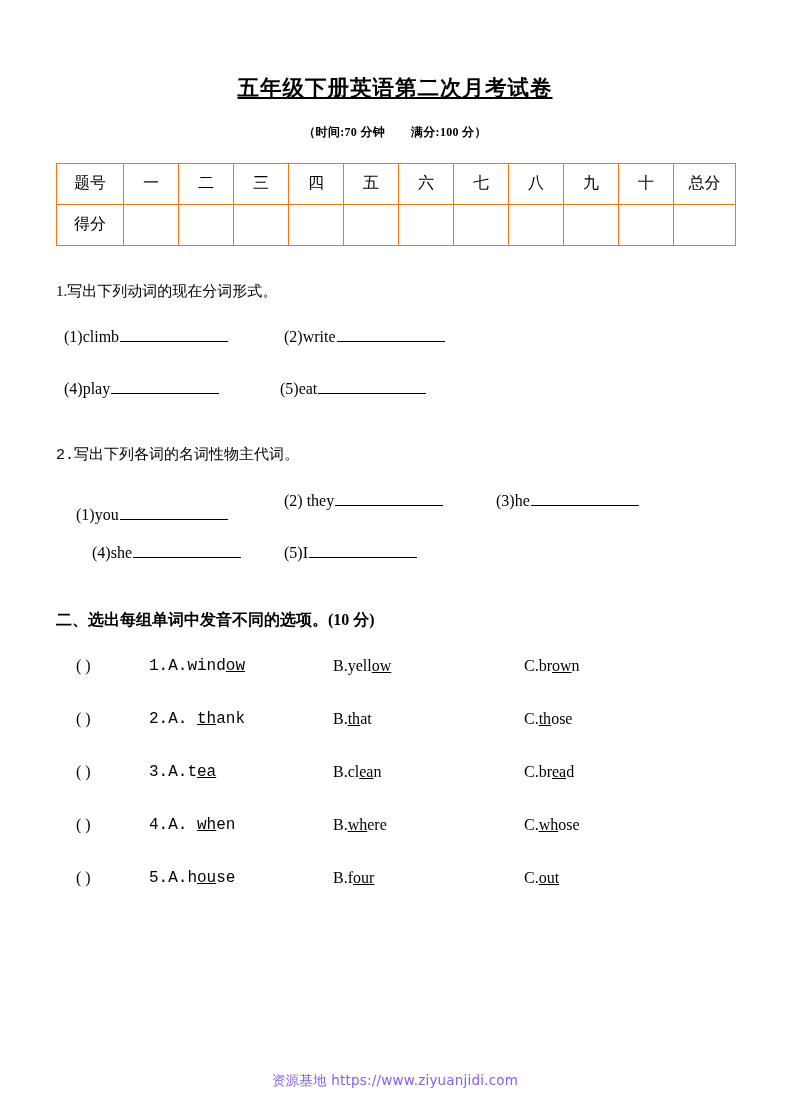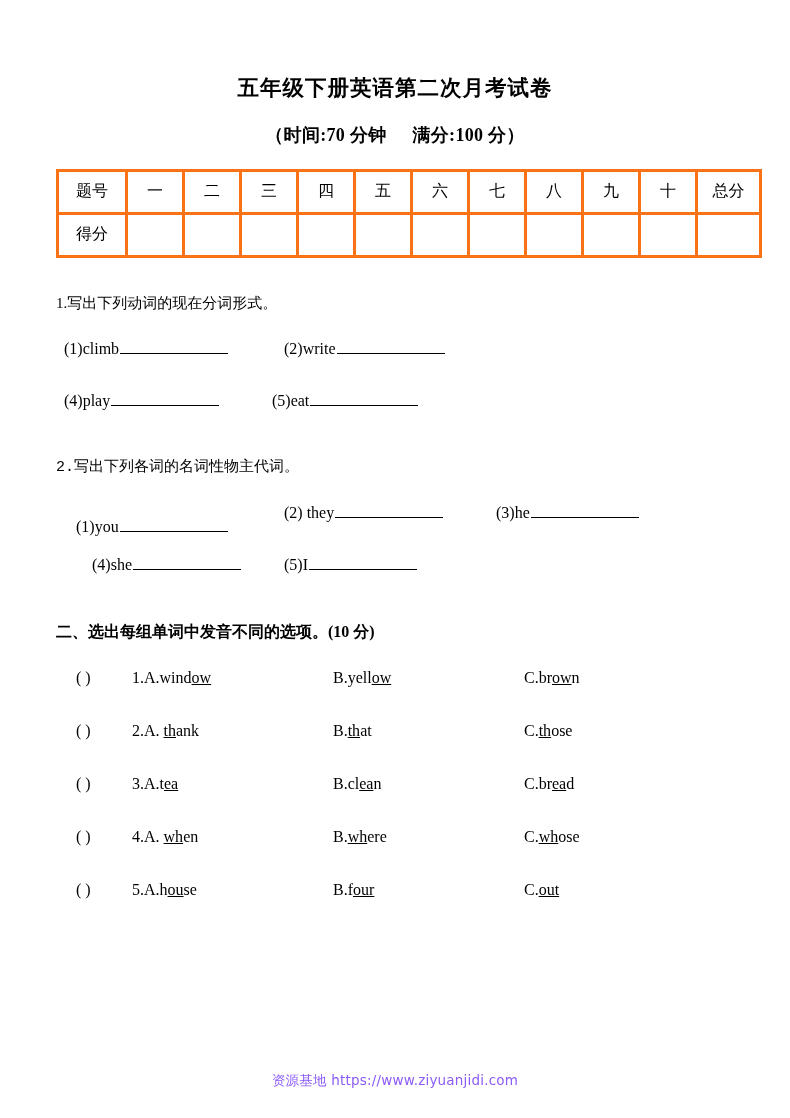--- a/index.html
+++ b/index.html
@@ -26,24 +26,25 @@
 
   
   .doc-title {
     text-align: center;
     font-size: 21.5px;
     font-weight: bold;
     letter-spacing: 1px;
     margin: 0;
     padding-top: 78px;
     line-height: 1;
+    text-decoration: underline;
   }
   .doc-subtitle {
     text-align: center;
-    font-size: 18px;
+    font-size: 12px;
     font-weight: bold;
     margin: 0;
     padding-top: 26px;
     line-height: 1;
     letter-spacing: 0.3px;
   }
   .subtitle-gap {
     display: inline-block;
     width: 26px;
   }
@@ -52,21 +53,21 @@
   .score-table-wrap {
     margin-top: 25px;
   }
   table.score-table {
     border-collapse: collapse;
     width: 667px;
     table-layout: fixed;
     margin: 0;
   }
   table.score-table td {
-    border: 3px solid #f97316;
+    border: 1px solid #f97316;
     height: 40px;
     text-align: center;
     vertical-align: middle;
     font-size: 16px;
     font-family: "Liberation Serif", "DejaVu Serif", serif;
     padding: 0;
   }
   table.score-table td.label-col { width: 66px; }
   table.score-table td.num-col   { width: 54px; }
   table.score-table td.total-col { width: 61px; }
@@ -123,21 +124,21 @@
   }
   .choice-row.first { margin-top: 22px; }
   .choice-row.rest  { margin-top: 21px; }
 
   .choice-cell {
     position: absolute;
     top: 0;
     white-space: nowrap;
   }
   .cell-paren { left: 20px; }
-  .cell-a     { left: 76px; }
+  .cell-a     { left: 93px; font-family: Liberation Mono, monospace; }
   .cell-b     { left: 277px; }
   .cell-c     { left: 468px; }
 
   .u { text-decoration: underline; }
 
   
   .footer {
     position: absolute;
     left: 0;
     right: 0;
@@ -198,21 +199,21 @@
 
   <div class="sub-heading sub1">1.写出下列动词的现在分词形式。</div>
 
   <div class="fill-row r1">
     <span class="fill-item" style="left:8px;"><span>(1)climb</span><span class="blank-line" style="width:108px;"></span></span>
     <span class="fill-item" style="left:228px;"><span>(2)write</span><span class="blank-line" style="width:108px;"></span></span>
   </div>
 
   <div class="fill-row r2">
     <span class="fill-item" style="left:8px;"><span>(4)play</span><span class="blank-line" style="width:108px;"></span></span>
-    <span class="fill-item" style="left:216px;"><span>(5)eat</span><span class="blank-line" style="width:108px;"></span></span>
+    <span class="fill-item" style="left:224px;"><span>(5)eat</span><span class="blank-line" style="width:108px;"></span></span>
   </div>
 
   <div class="sub-heading sub2">2.写出下列各词的名词性物主代词。</div>
 
   <div class="fill-row r1">
     <span class="fill-item" style="left:20px;margin-top:14px;"><span>(1)you</span><span class="blank-line" style="width:108px;"></span></span>
     <span class="fill-item" style="left:228px;"><span>(2) they</span><span class="blank-line" style="width:108px;"></span></span>
     <span class="fill-item" style="left:440px;"><span>(3)he</span><span class="blank-line" style="width:108px;"></span></span>
   </div>
 

